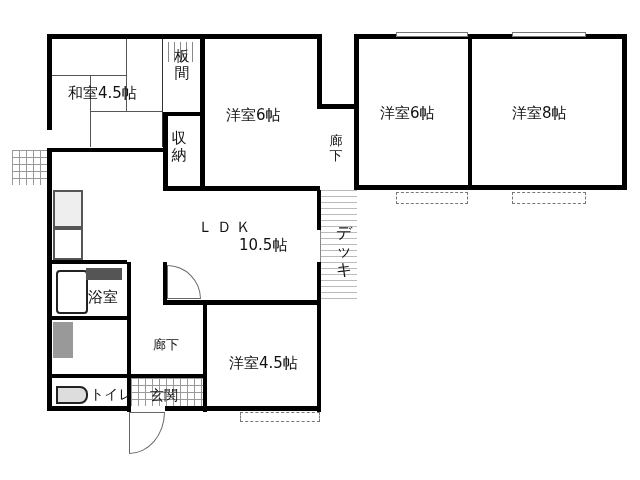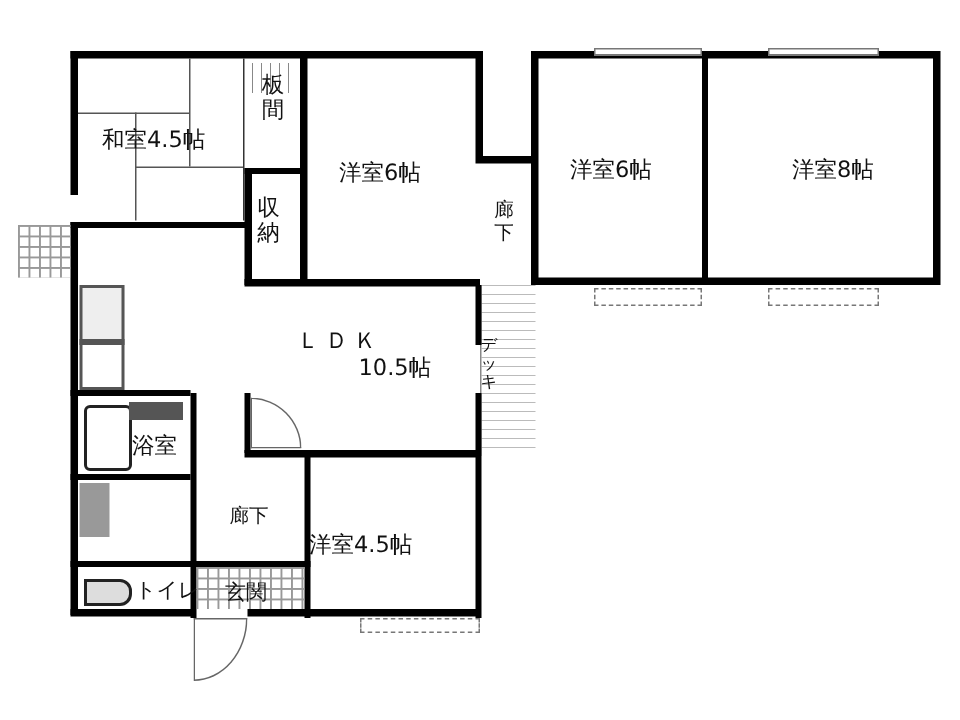--- a/index.html
+++ b/index.html
@@ -76,22 +76,22 @@
   <div class="door" style="left:129px;top:412px;width:34px;height:40px;border-radius:0 0 100% 0;"></div>
   <div class="abs tile" style="left:12px;top:150px;width:35px;height:35px;"></div>
   <div class="winD" style="left:240px;top:412px;width:78px;height:8px;"></div>
 
   <div class="label" style="left:68px;top:86px;">和室4.5帖</div>
   <div class="vlabel" style="left:174px;top:48px;">板間</div>
   <div class="vlabel" style="left:171px;top:130px;">収納</div>
   <div class="label" style="left:226px;top:108px;">洋室6帖</div>
   <div class="vlabel" style="left:328px;top:134px;font-size:13px;">廊下</div>
   <div class="label" style="left:380px;top:106px;">洋室6帖</div>
-  <div class="label" style="left:512px;top:106px;margin-left:16px;">洋室8帖</div>
+  <div class="label" style="left:512px;top:106px;">洋室8帖</div>
   <div class="label" style="left:198px;top:220px;letter-spacing:4px;">ＬＤＫ</div>
   <div class="label" style="left:196px;top:238px;margin-left:43px;">10.5帖</div>
-  <div class="vlabel" style="left:318px;top:224px;font-size:11px;">デッキ</div>
+  <div class="vlabel" style="left:336px;top:224px;font-size:16px;">デッキ</div>
   <div class="label" style="left:88px;top:290px;">浴室</div>
   <div class="label" style="left:153px;top:338px;font-size:13px;">廊下</div>
-  <div class="label" style="left:206px;top:356px;">洋室4.5帖</div>
+  <div class="label" style="left:229px;top:356px;">洋室4.5帖</div>
   <div class="label" style="left:90px;top:387px;font-size:14px;">トイレ</div>
   <div class="label" style="left:150px;top:388px;font-size:14px;">玄関</div>
 </div>
 
 </body></html>

